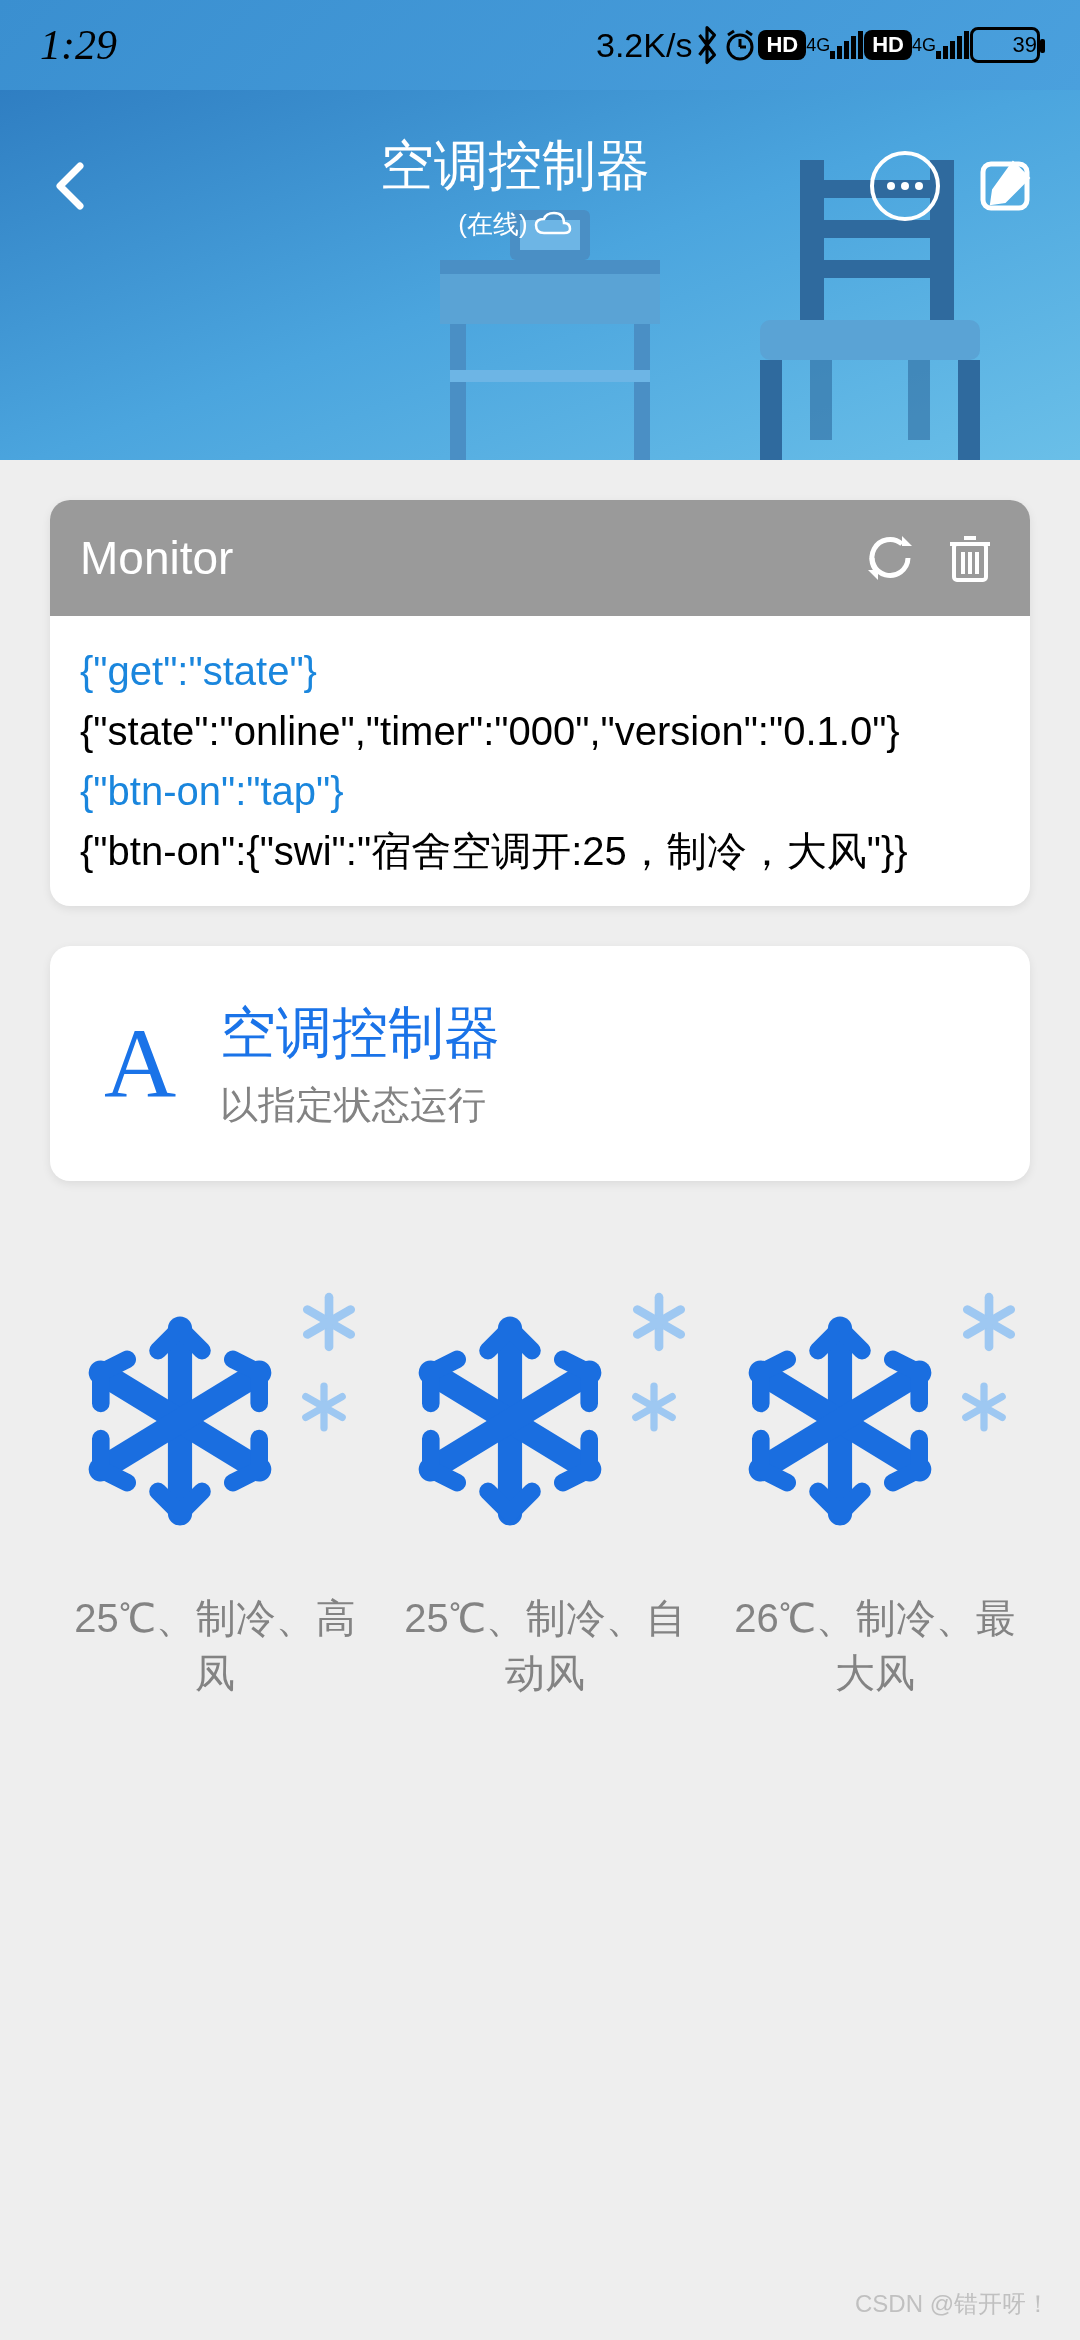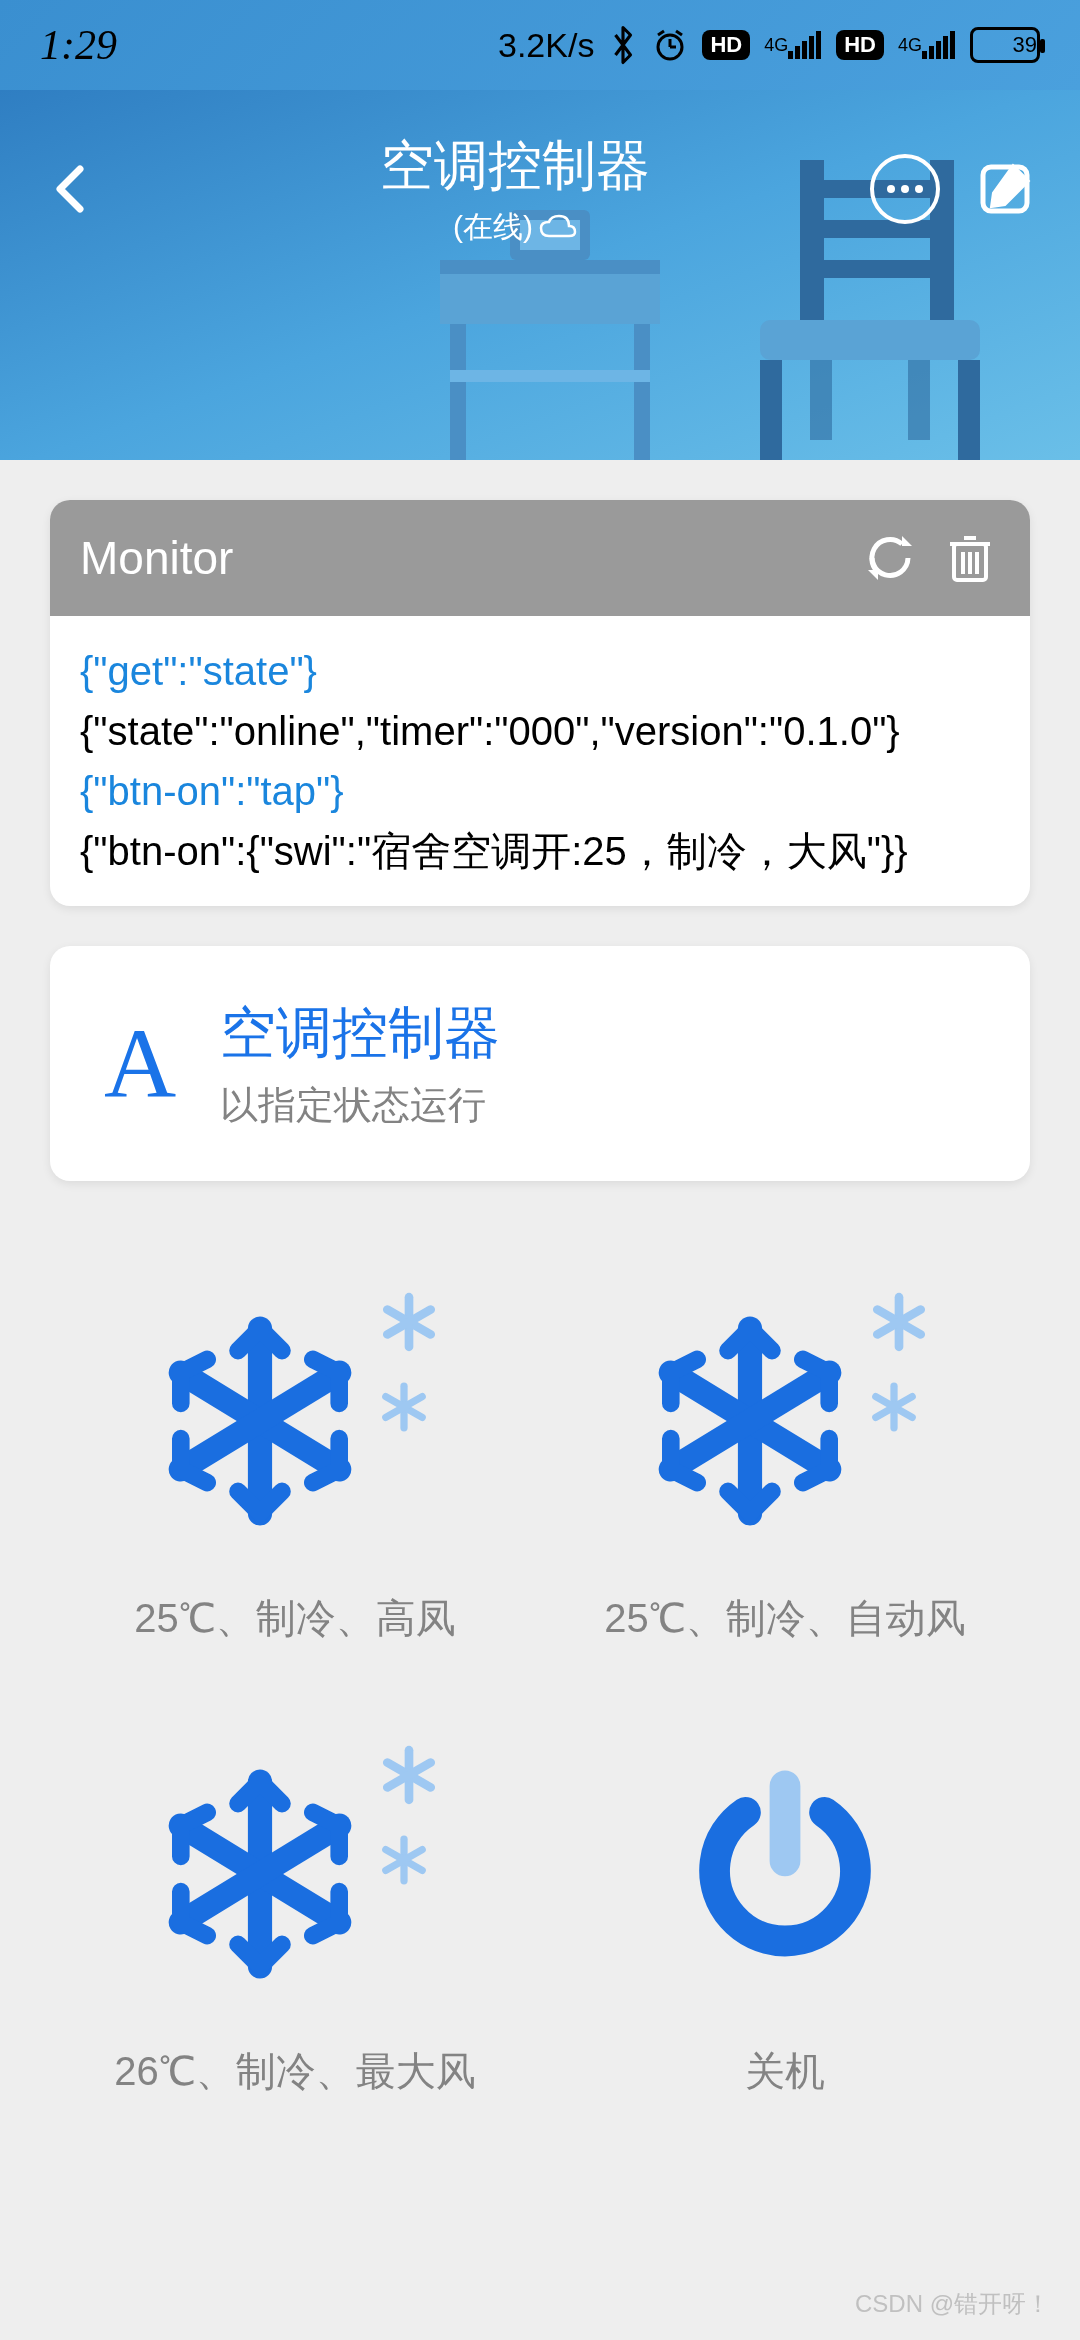--- a/index.html
+++ b/index.html
@@ -14,21 +14,21 @@
 .status-bar {
   height: 90px;
   background: linear-gradient(135deg, #3a8fd0, #4aa0dd);
   display: flex;
   align-items: center;
   justify-content: space-between;
   padding: 4px 40px;
   color: #000;
 }
 .status-left { font-family: cursive; font-size: 42px; font-style: italic; }
-.status-right { display: flex; align-items: center; gap: 14px; font-size: 30px; }
+.status-right { display: flex; align-items: center; font-size: 30px; }
 .status-right .speed { font-size: 34px; color: #000; }
 .status-icon { display: inline-flex; align-items: center; }
 .hd-badge { background: #000; color: #fff; font-size: 22px; font-weight: bold; padding: 2px 8px; border-radius: 8px; }
 .sig-label { font-size: 18px; vertical-align: top; }
 .battery-box {
   width: 70px; height: 36px; border: 3px solid #000; border-radius: 8px;
   display: flex; align-items: center; justify-content: flex-end; font-size: 22px; position: relative;
 }
 .battery-box::after { content:""; position:absolute; right:-8px; top:9px; width:5px; height:14px; background:#000; border-radius:2px; }
 
@@ -41,21 +41,21 @@
 .hdr-chair {
   position:absolute; right:40px; bottom:0; width:340px; height:310px;
 }
 .hdr-table { position:absolute; right:380px; bottom:0; width:280px; height:260px; }
 .hdr-top {
   position:absolute; top:40px; left:0; width:100%; display:flex; align-items:center; padding:0 40px;
 }
 .back-btn { width:60px; height:60px; display:flex; align-items:center; justify-content:center; }
 .hdr-center { flex:1; text-align:center; color:#fff; margin-left:-60px; margin-right: -120px; }
 .hdr-title { font-size: 54px; font-weight: 500; }
-.hdr-sub { font-size: 30px; margin-top: 4px; display:flex; align-items:center; justify-content:center; gap:4px; }
+.hdr-sub { font-size: 26px; margin-top: 4px; display:flex; align-items:center; justify-content:center; gap:4px; }
 .hdr-actions { display:flex; gap:30px; }
 .circ-btn { width:70px; height:70px; border:4px solid #fff; border-radius:50%; display:flex; align-items:center; justify-content:center; }
 .edit-btn { width:70px; height:70px; display:flex; align-items:center; justify-content:center; }
 
 .content { padding: 40px 50px; }
 .card {
   background:#fff; border-radius: 20px; box-shadow: 0 3px 10px rgba(0,0,0,0.08);
   overflow:hidden; margin-bottom:40px;
 }
 .monitor-header {
@@ -70,21 +70,21 @@
 .device-card { padding: 50px 40px; display:flex; align-items:center; gap:30px; }
 .logo-a {
   width:100px; height:100px; display:flex; align-items:center; justify-content:center;
   color:#1a73e8; font-size:100px; font-weight:400; font-family: Georgia, serif;
 }
 .device-info { flex:1; }
 .device-title { font-size:56px; color:#1a73e8; font-weight:500; margin-bottom:8px; }
 .device-sub { font-size:38px; color:#838383; }
 
 .grid {
-  display:grid; grid-template-columns:1fr 1fr; gap:88px 40px; padding:60px 20px 0;
+  display:grid; grid-template-columns:1fr 1fr 1fr 1fr; gap:88px 40px; padding:60px 20px 0;
 }
 .grid-item { text-align:center; }
 .grid-icon { height:280px; display:flex; align-items:center; justify-content:center; margin-bottom:30px; position: relative; }
 .grid-label { color:#838383; font-size:40px; }
 
 .snowflake-wrap { position:relative; width:290px; height:260px; }
 .flake-big { position:absolute; left:0; top:10px; }
 .flake-small1 { position:absolute; right:0; top:0; }
 .flake-small2 { position:absolute; right:10px; top:90px; }
 

